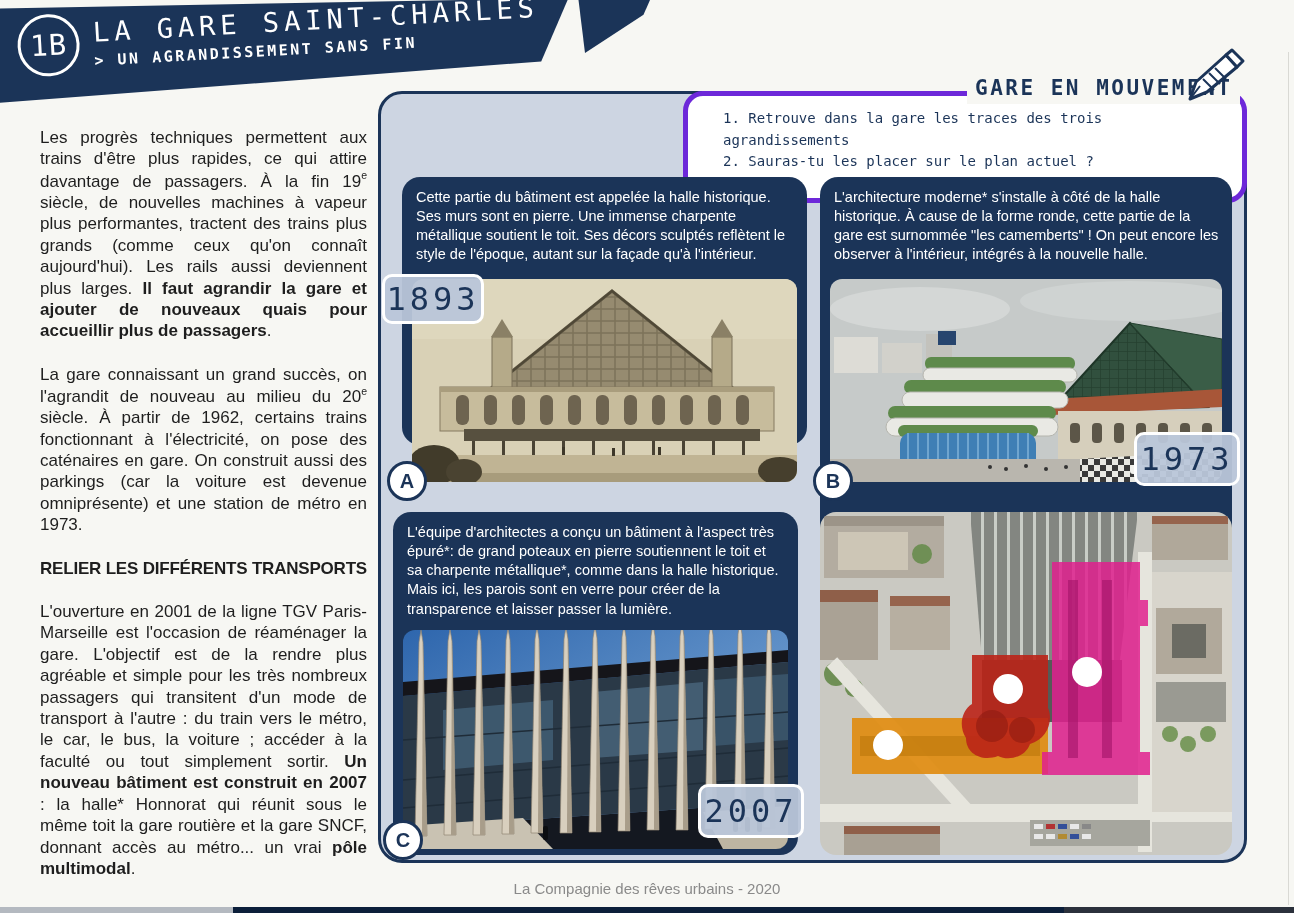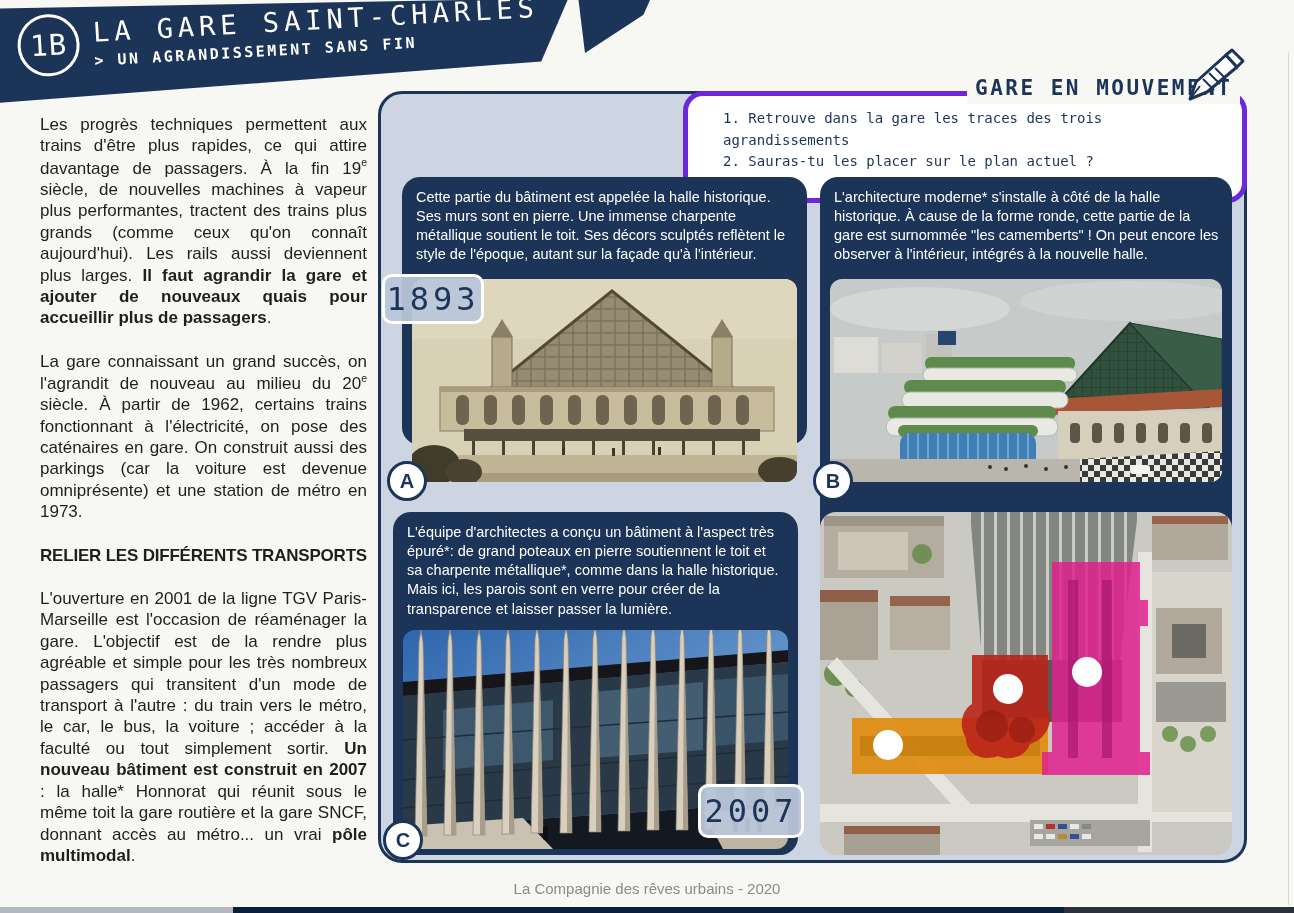--- a/index.html
+++ b/index.html
@@ -15,21 +15,21 @@
     transform:rotate(-3.2deg);transform-origin:0 60%;}
   .badge-1b{width:56px;height:56px;border:3px solid #fff;border-radius:50%;color:#fff;
     display:flex;align-items:center;justify-content:center;
     font-family:"DejaVu Sans Mono",monospace;font-size:29px;letter-spacing:1px;flex:0 0 auto;}
   .banner-titles{margin-left:14px;color:#fff;}
   .banner-title{font-family:"DejaVu Sans Mono",monospace;font-size:27px;letter-spacing:5px;white-space:nowrap;}
   .banner-subtitle{font-family:"DejaVu Sans Mono",monospace;font-size:15px;font-weight:bold;
     letter-spacing:2.5px;margin-top:4px;white-space:nowrap;}
 
   
-  .leftcol{position:absolute;left:40px;top:114px;width:327px;font-size:17px;line-height:1.26;
+  .leftcol{position:absolute;left:40px;top:127px;width:327px;font-size:17px;line-height:1.26;
     text-align:justify;color:#1e1e1e;}
   .leftcol p{margin:0 0 22px 0;}
   .leftcol sup{font-size:.62em;}
   .p3-heading{font-weight:bold;margin:0 0 1px 0;letter-spacing:-0.2px;}
 
   
   .panel{position:absolute;left:378px;top:91px;width:869px;height:772px;background:#cdd5e2;
     border:3px solid #1b3458;border-radius:24px;box-sizing:border-box;}
   .instr-box{position:absolute;left:683px;top:91px;width:564px;height:112px;background:#ffffff;
     border:5px solid #6d28d9;border-radius:20px;box-sizing:border-box;z-index:2;
@@ -366,20 +366,21 @@
         <rect x="282" y="68" width="10" height="178" fill="#a11468" opacity="0.6"></rect>
       </g>
 
       <circle cx="267" cy="160" r="15" fill="#ffffff"></circle>
       <circle cx="188" cy="177" r="15" fill="#ffffff"></circle>
       <circle cx="68" cy="233" r="15" fill="#ffffff"></circle>
     </svg>
   </div>
 
   <div class="year-label yl-a">1893</div>
+  <div class="year-label yl-b">1973</div>
   <div class="year-label yl-c">2007</div>
 
   <div class="letter-badge lb-a">A</div>
   <div class="letter-badge lb-b">B</div>
   <div class="letter-badge lb-c">C</div>
 
   <div class="footer-credit">La Compagnie des rêves urbains - 2020</div>
   <div class="strip strip1"></div>
   <div class="strip strip2"></div>
   <div class="strip strip3"></div>

